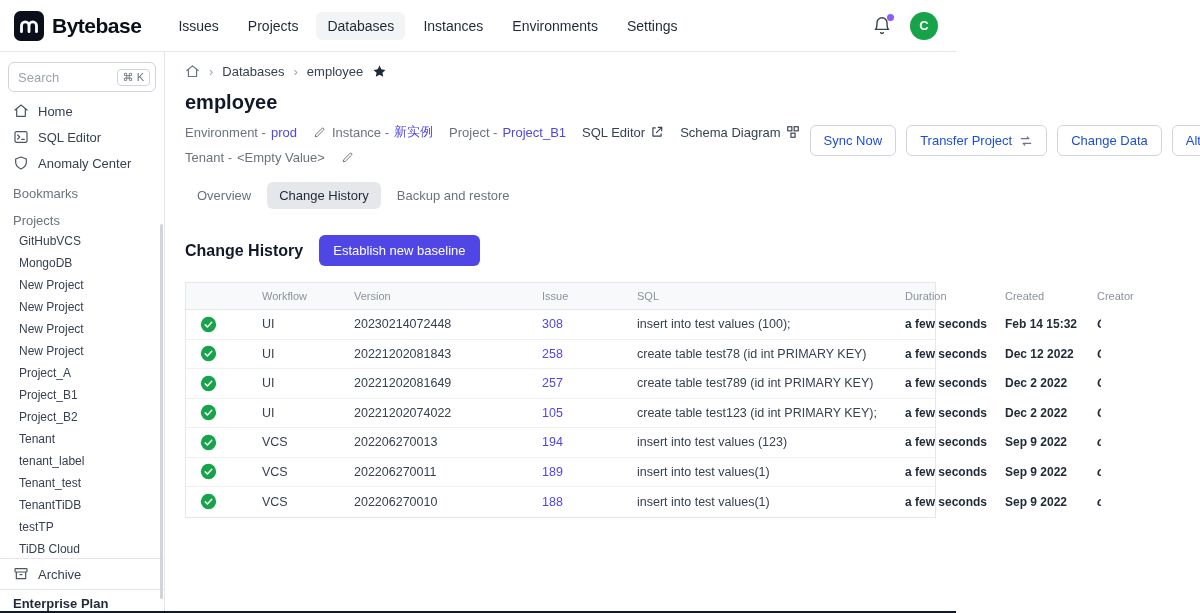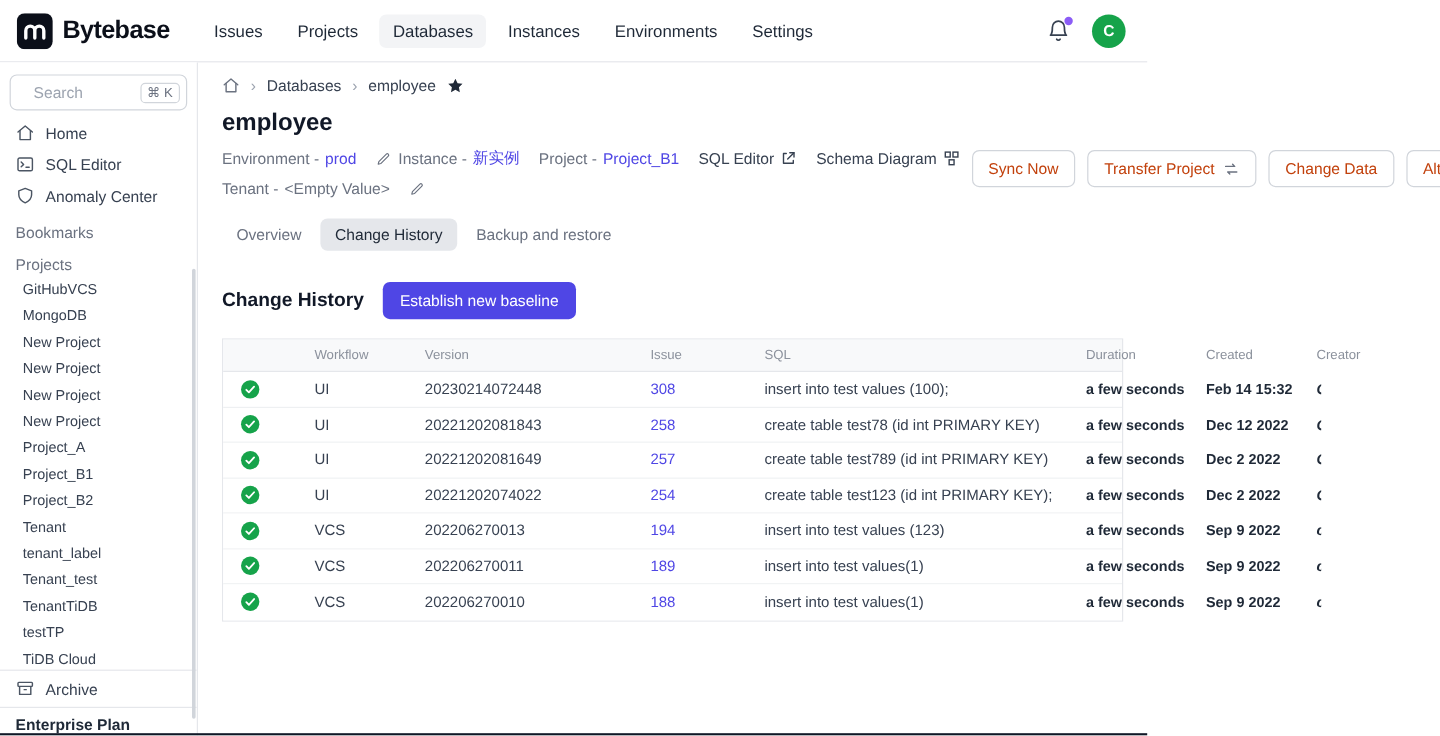--- a/index.html
+++ b/index.html
@@ -17,21 +17,21 @@
   .topbar-right { margin-left:auto; display:flex; align-items:center; gap:18px; }
   .bell-wrap { position:relative; cursor:pointer; display:flex; }
   .bell-dot { position:absolute; top:-2px; right:-2px; width:7px; height:7px; border-radius:50%; background:#8b5cf6; }
   .avatar { width:28px; height:28px; border-radius:50%; background:#16a34a; color:#fff; display:flex; align-items:center; justify-content:center; font-size:13px; font-weight:700; cursor:pointer; }
 
   .shell { flex:1; display:flex; min-height:0; }
 
   
   .sidebar { width:165px; flex:0 0 165px; border-right:1px solid #e5e7eb; display:flex; flex-direction:column; position:relative; overflow:hidden; background:#fff; }
   .sidebar > * { flex-shrink:0; }
-  .search-box { margin:10px 8px 6px 8px; height:30px; border:1px solid #d1d5db; border-radius:6px; display:flex; align-items:center; padding:0 5px 0 19px; gap:22px; cursor:text; }
+  .search-box { margin:10px 8px 6px 8px; height:30px; border:1px solid #d1d5db; border-radius:6px; display:flex; align-items:center; padding:0 5px 0 9px; gap:22px; cursor:text; }
   .search-text { color:#9ca3af; font-size:13px; flex:1; }
   .kbd { border:1px solid #d1d5db; border-radius:4px; font-size:11px; color:#6b7280; padding:1px 5px; background:#fff; white-space:nowrap; }
   .side-item { display:flex; align-items:center; gap:9px; padding:5px 13px; font-size:13px; color:#374151; cursor:pointer; }
   .side-label { padding:10px 13px 2px 13px; font-size:13px; color:#6b7280; }
   .proj-list { flex:1 1 auto; overflow:hidden; min-height:0; }
   .proj-item { padding:3px 12px 3px 19px; font-size:12px; color:#374151; line-height:16px; cursor:pointer; white-space:nowrap; }
   .side-archive { border-top:1px solid #e5e7eb; display:flex; gap:9px; align-items:center; padding:7px 13px; font-size:13px; color:#374151; cursor:pointer; }
   .side-plan { border-top:1px solid #e5e7eb; padding:6px 13px 2px 13px; font-size:13px; font-weight:600; color:#1f2937; }
   .side-scrollbar { position:absolute; right:1px; top:172px; width:3px; height:375px; background:#d1d5db; border-radius:2px; cursor:pointer; }
 
@@ -41,21 +41,21 @@
   .crumb { cursor:pointer; }
   .crumb-sep { color:#9ca3af; font-size:13px; }
   .page-title { font-size:20px; font-weight:700; color:#111827; margin-top:12px; }
   .meta-wrap { display:flex; justify-content:space-between; align-items:flex-start; margin-top:9px; }
   .meta-line { display:flex; align-items:center; gap:6px; font-size:13px; color:#6b7280; margin-bottom:9px; }
   .meta-item { display:flex; align-items:center; gap:5px; margin-right:10px; white-space:nowrap; }
   .meta-item.dark { color:#374151; font-weight:500; }
   .link { color:#4f46e5; text-decoration:none; cursor:pointer; }
   .icon-btn { display:flex; cursor:pointer; }
   .actions { display:flex; gap:10px; margin-top:2px; }
-  .btn { border:1px solid #d1d5db; background:#fff; border-radius:6px; padding:7px 13px; font-size:13px; color:#c2410c; font-family:inherit; display:flex; align-items:center; gap:7px; cursor:pointer; white-space:nowrap; }
+  .btn { border:1px solid #d1d5db; background:#fff; border-radius:6px; padding:7px 13px; font-size:13px; color:#1d4ed8; font-family:inherit; display:flex; align-items:center; gap:7px; cursor:pointer; white-space:nowrap; }
   .tabs { display:flex; gap:4px; margin-top:8px; }
   .tab { padding:6px 12px; font-size:13px; color:#6b7280; border-radius:6px; cursor:pointer; white-space:nowrap; }
   .tab.active { background:#e5e7eb; color:#1f2937; font-weight:500; }
 
   .section-head { display:flex; align-items:center; gap:16px; margin-top:26px; }
   .section-title { font-size:16px; font-weight:700; color:#111827; }
   .btn-primary { background:#4f46e5; color:#fff; border:none; border-radius:6px; padding:8px 14px; font-size:13px; font-family:inherit; cursor:pointer; }
 
   
   .table { margin-top:16px; border:1px solid #e5e7eb; }
@@ -315,21 +315,21 @@
             </div>
             <div class="trow">
               <div class="td c-status">
                 <svg width="17" height="17" viewBox="0 0 20 20">
                   <circle cx="10" cy="10" r="9" fill="#16a34a"></circle>
                   <path d="M6.2 10.4l2.5 2.5 5.1-5.6" stroke="#fff" stroke-width="1.8" fill="none" stroke-linecap="round" stroke-linejoin="round"></path>
                 </svg>
               </div>
               <div class="td">UI</div>
               <div class="td">20221202074022</div>
-              <div class="td c-issue">254</div>
+              <div class="td c-issue">105</div>
               <div class="td">create table test123 (id int PRIMARY KEY);</div>
               <div class="td c-duration">a few seconds</div>
               <div class="td c-created">Dec 2 2022</div>
               <div class="td c-creator">Cy</div>
             </div>
             <div class="trow">
               <div class="td c-status">
                 <svg width="17" height="17" viewBox="0 0 20 20">
                   <circle cx="10" cy="10" r="9" fill="#16a34a"></circle>
                   <path d="M6.2 10.4l2.5 2.5 5.1-5.6" stroke="#fff" stroke-width="1.8" fill="none" stroke-linecap="round" stroke-linejoin="round"></path>

